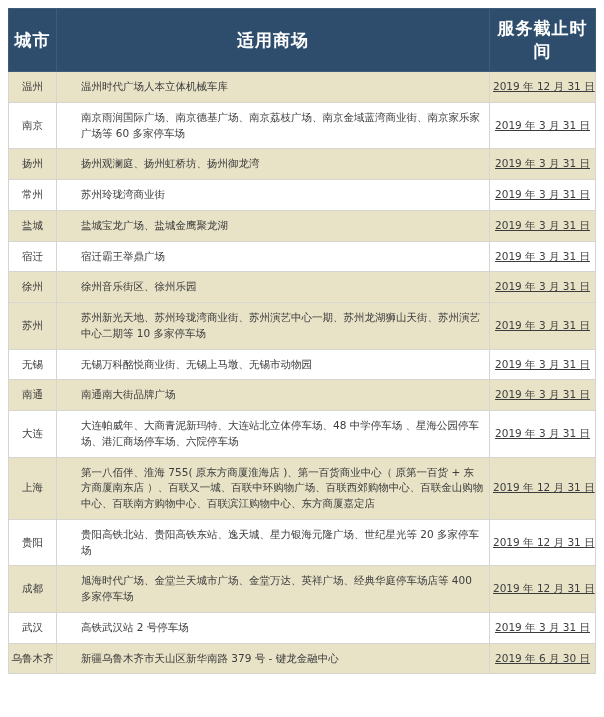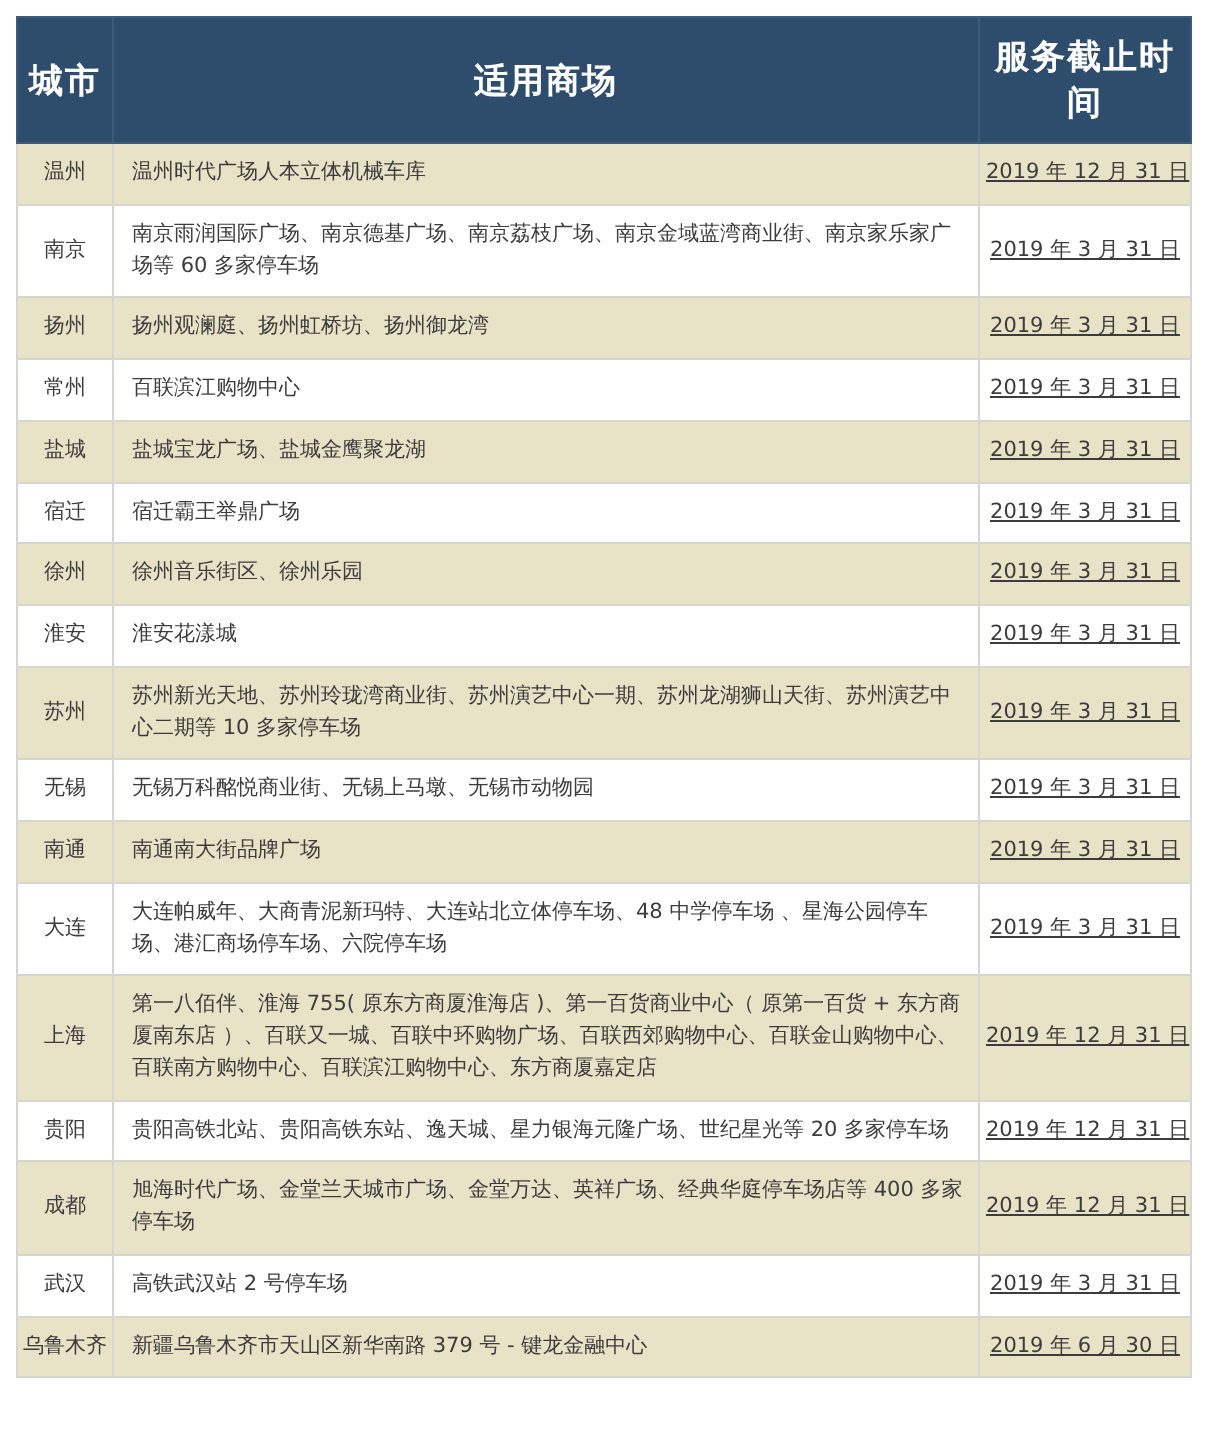--- a/index.html
+++ b/index.html
@@ -49,21 +49,21 @@
     line-height: 1.5;
     padding: 7px 3px;
     vertical-align: middle;
     word-break: break-all;
   }
   .col-city { width: 48px; }
   .col-malls { width: auto; }
   .col-deadline { width: 106px; }
   td.city { text-align: center; padding-left: 2px; padding-right: 2px; }
   td.deadline { text-align: center; white-space: nowrap; text-decoration: underline; }
-  td.malls { text-align: left; padding-left: 9px; padding-right: 5px; }
+  td.malls { text-align: left; padding-left: 24px; padding-right: 5px; }
   tr.stripe td { background: var(--stripe-bg); }
 </style>
 </head>
 <body>
 
 <div class="page">
   <table class="malls-table">
     <colgroup>
       <col class="col-city">
       <col class="col-malls">
@@ -87,41 +87,36 @@
           <td class="malls">南京雨润国际广场、南京德基广场、南京荔枝广场、南京金域蓝湾商业街、南京家乐家广场等 60 多家停车场</td>
           <td class="deadline">2019 年 3 月 31 日</td>
         </tr>
         <tr class="stripe">
           <td class="city">扬州</td>
           <td class="malls">扬州观澜庭、扬州虹桥坊、扬州御龙湾</td>
           <td class="deadline">2019 年 3 月 31 日</td>
         </tr>
         <tr>
           <td class="city">常州</td>
-          <td class="malls">百联滨江购物中心</td>
+          <td class="malls">苏州玲珑湾商业街</td>
           <td class="deadline">2019 年 3 月 31 日</td>
         </tr>
         <tr class="stripe">
           <td class="city">盐城</td>
           <td class="malls">盐城宝龙广场、盐城金鹰聚龙湖</td>
           <td class="deadline">2019 年 3 月 31 日</td>
         </tr>
         <tr>
           <td class="city">宿迁</td>
           <td class="malls">宿迁霸王举鼎广场</td>
           <td class="deadline">2019 年 3 月 31 日</td>
         </tr>
         <tr class="stripe">
           <td class="city">徐州</td>
           <td class="malls">徐州音乐街区、徐州乐园</td>
-          <td class="deadline">2019 年 3 月 31 日</td>
-        </tr>
-        <tr>
-          <td class="city">淮安</td>
-          <td class="malls">淮安花漾城</td>
           <td class="deadline">2019 年 3 月 31 日</td>
         </tr>
         <tr class="stripe">
           <td class="city">苏州</td>
           <td class="malls">苏州新光天地、苏州玲珑湾商业街、苏州演艺中心一期、苏州龙湖狮山天街、苏州演艺中心二期等 10 多家停车场</td>
           <td class="deadline">2019 年 3 月 31 日</td>
         </tr>
         <tr>
           <td class="city">无锡</td>
           <td class="malls">无锡万科酩悦商业街、无锡上马墩、无锡市动物园</td>

